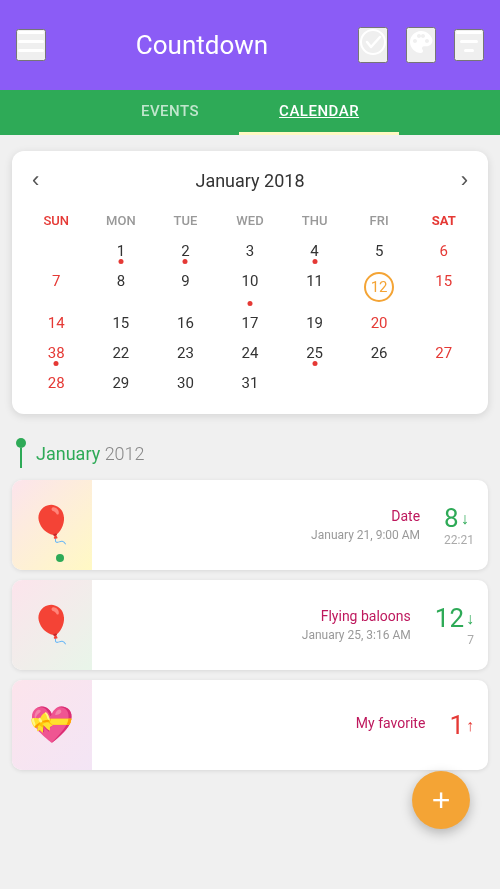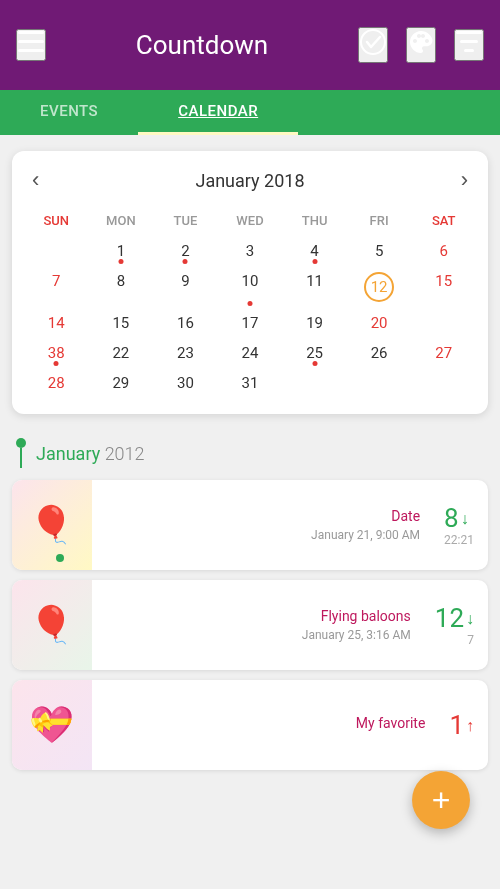--- a/index.html
+++ b/index.html
@@ -6,21 +6,21 @@
     body {
       width: 500px;
       min-height: 889px;
       font-family: 'Roboto', Arial, sans-serif;
       background: #f0f0f0;
       overflow-x: hidden;
     }
 
     
     .header {
-      background: #701a75;
+      background: #8b5cf6;
       padding: 0 16px;
       height: 90px;
       display: flex;
       align-items: center;
       justify-content: space-between;
     }
     .header-title {
       color: white;
       font-size: 26px;
       font-weight: 400;
@@ -33,20 +33,21 @@
     .header-icon {
       color: white;
       font-size: 22px;
       cursor: pointer;
     }
 
     
     .tabs {
       background: #2eaa57;
       display: flex;
+      justify-content: center;
       gap: 0;
     }
     .tab {
       color: rgba(255,255,255,0.7);
       font-size: 15px;
       font-weight: 500;
       padding: 12px 40px;
       cursor: pointer;
       letter-spacing: 0.5px;
       border-bottom: 3px solid transparent;
@@ -92,21 +93,21 @@
       grid-template-columns: repeat(7, 1fr);
       text-align: center;
     }
     .cal-day-header {
       font-size: 13px;
       color: #999;
       padding: 4px 0 8px;
       font-weight: 500;
     }
     .cal-day-header.sun { color: #e53935; }
-    .cal-day-header.sat { color: #e53935; }
+    .cal-day-header.sat { color: #e53935; font-weight: bold; }
     .cal-cell {
       position: relative;
       padding: 6px 2px;
       font-size: 15px;
       color: #333;
       cursor: pointer;
     }
     .cal-cell.sun { color: #e53935; }
     .cal-cell.sat { color: #e53935; }
     .cal-cell.empty { color: transparent; }

